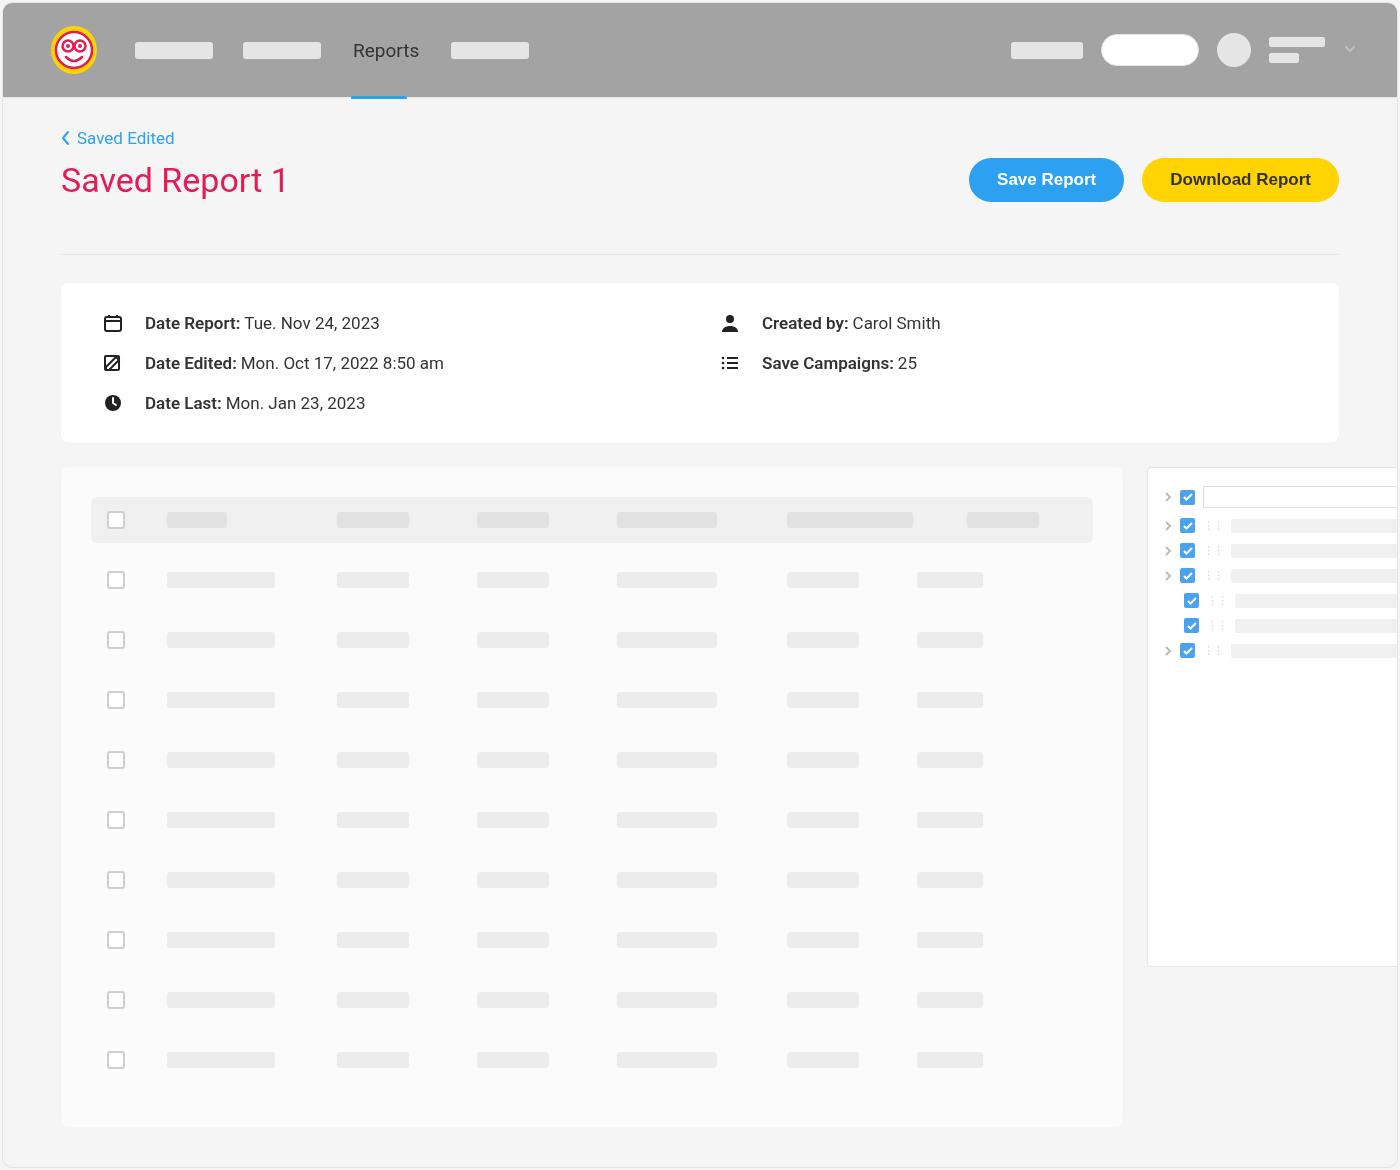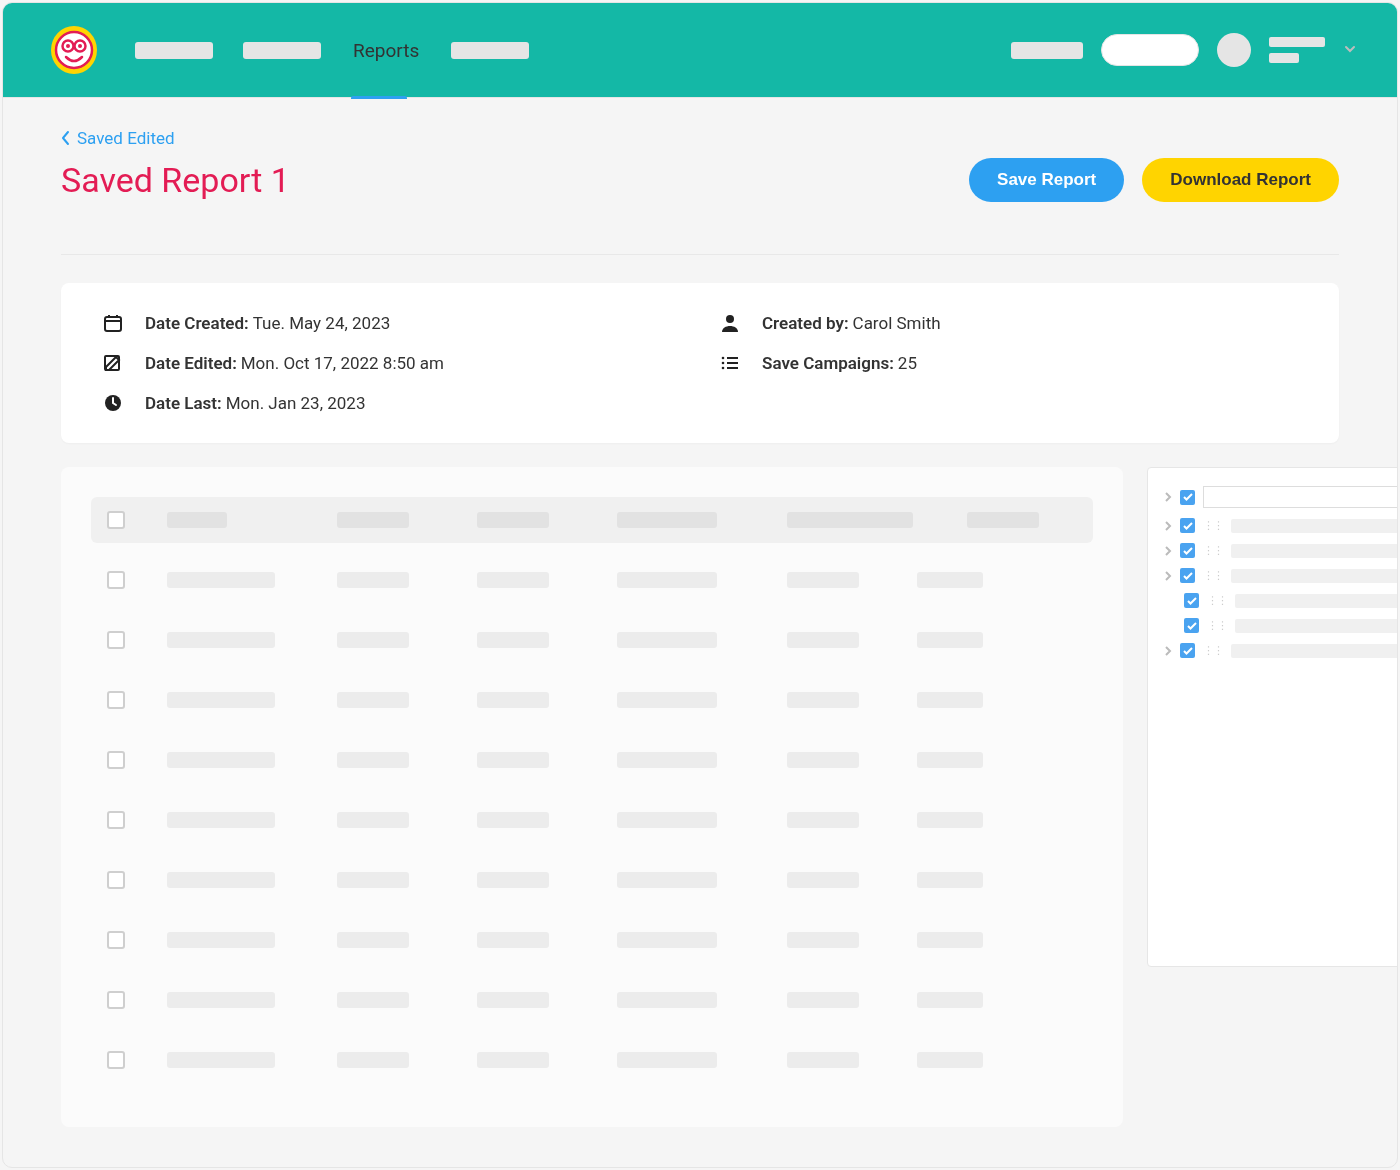--- a/index.html
+++ b/index.html
@@ -16,21 +16,21 @@
     border-radius: 10px;
     margin: 2px;
     width: 1396px;
     height: 1166px;
     background: #f5f5f5;
     overflow: hidden;
   }
 
   
   .header {
-    background: #14b8a6;
+    background: #a3a3a3;
     border-bottom: 1px solid #e6e6e6;
     height: 95px;
     display: flex;
     align-items: center;
     padding: 0 40px 0 46px;
   }
   .logo {
     width: 50px;
     height: 50px;
     margin-right: 36px;
@@ -286,21 +286,21 @@
     <div class="info-card">
       <div class="info-item">
         <span class="icon">
           <svg viewBox="0 0 20 20" width="20" height="20">
               <rect x="2" y="4" width="16" height="14" rx="2" fill="none" stroke="#222" stroke-width="2"></rect>
               <line x1="2" y1="8" x2="18" y2="8" stroke="#222" stroke-width="2"></line>
               <line x1="6" y1="2" x2="6" y2="5" stroke="#222" stroke-width="2"></line>
               <line x1="14" y1="2" x2="14" y2="5" stroke="#222" stroke-width="2"></line>
             </svg>
         </span>
-        <span><span class="label">Date Created:</span><span class="value">Tue. May 24, 2023</span></span>
+        <span><span class="label">Date Report:</span><span class="value">Tue. Nov 24, 2023</span></span>
       </div>
       <div class="info-item">
         <span class="icon">
           <svg viewBox="0 0 20 20" width="20" height="20">
               <circle cx="10" cy="6" r="4" fill="#222"></circle>
               <path d="M2 19c0-4 4-6 8-6s8 2 8 6" fill="#222"></path>
             </svg>
         </span>
         <span><span class="label">Created by:</span><span class="value">Carol Smith</span></span>
       </div>

